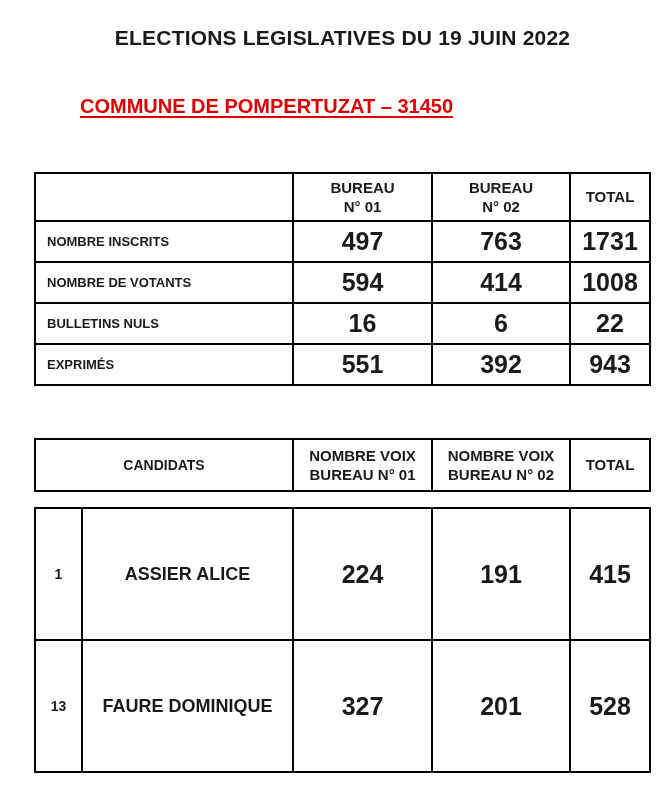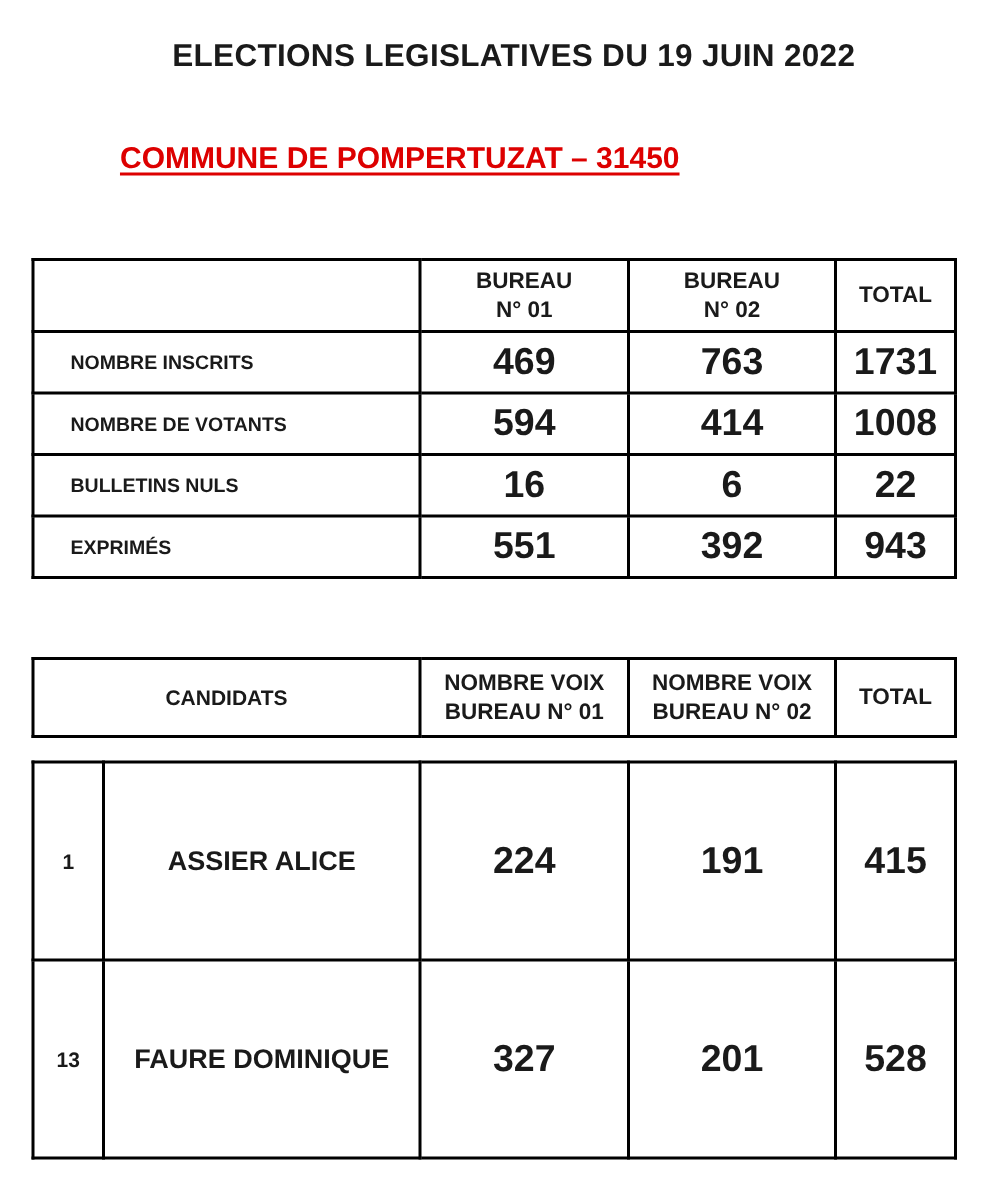--- a/index.html
+++ b/index.html
@@ -39,42 +39,42 @@
     color: var(--accent);
     text-decoration: underline;
     text-decoration-thickness: 2px;
     text-underline-offset: 3px;
   }
   table.tbl {
     position: absolute;
     border-collapse: collapse;
     table-layout: fixed;
     width: 615px;
-    left: 21px;
+    left: 34px;
   }
   table.tbl td {
     border: 2px solid #000;
     font-weight: bold;
     padding: 0;
     overflow: hidden;
     vertical-align: middle;
   }
   
   .results { top: 172px; }
   .results td.hdr {
     height: 46px;
     text-align: center;
     font-size: 15px;
     line-height: 1.3;
   }
   .results td.lbl {
     height: 39px;
     font-size: 13px;
     text-align: left;
-    padding-left: 24px;
+    padding-left: 11px;
   }
   .results td.num {
     height: 39px;
     font-size: 25px;
     text-align: center;
   }
   .hdr .line { display: block; }
   
   .cand-header { top: 438px; }
   .cand-header td.hdr { height: 50px; text-align: center; font-size: 15px; line-height: 1.3; }
@@ -107,21 +107,21 @@
         <span class="line">N° 01</span>
       </td>
       <td class="hdr">
         <span class="line">BUREAU</span>
         <span class="line">N° 02</span>
       </td>
       <td class="hdr">TOTAL</td>
     </tr>
     <tr>
       <td class="lbl">NOMBRE INSCRITS</td>
-      <td class="num">469</td>
+      <td class="num">497</td>
       <td class="num">763</td>
       <td class="num">1731</td>
     </tr>
     <tr>
       <td class="lbl">NOMBRE DE VOTANTS</td>
       <td class="num">594</td>
       <td class="num">414</td>
       <td class="num">1008</td>
     </tr>
     <tr>

